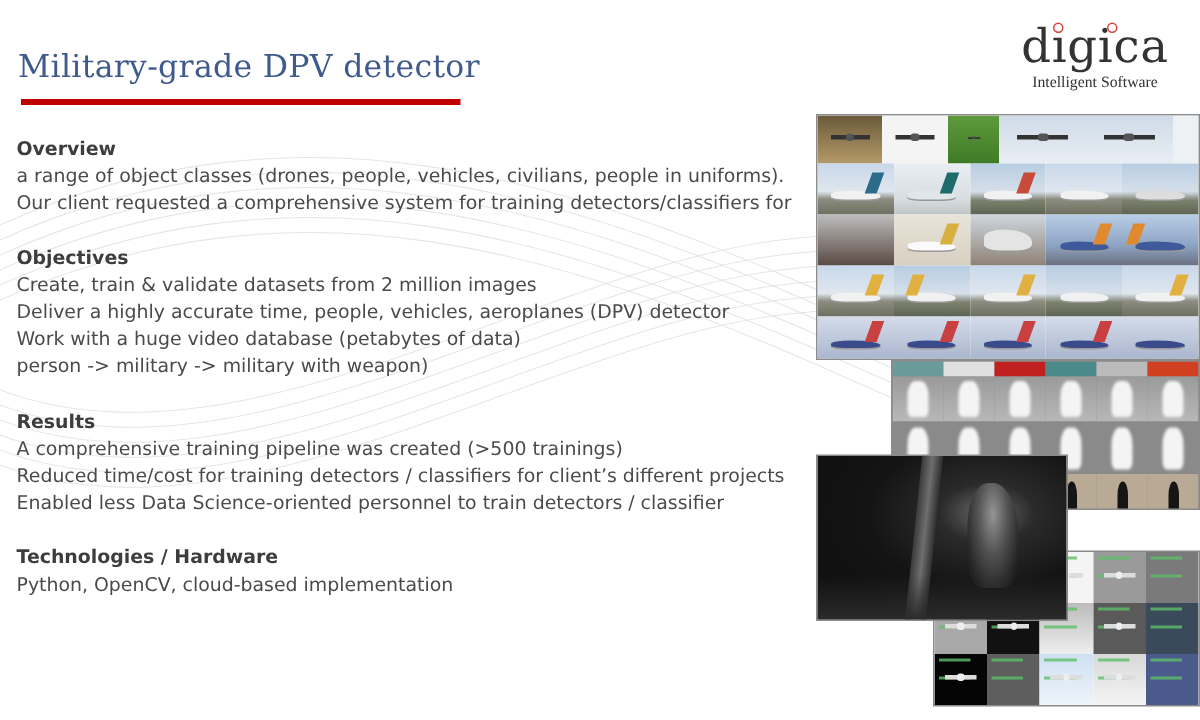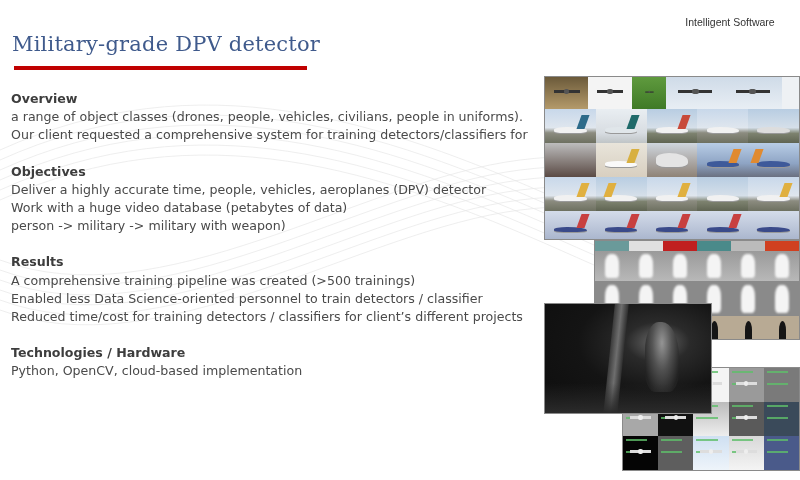--- a/index.html
+++ b/index.html
@@ -3,21 +3,21 @@
 <meta charset="utf-8">
 <style>
   html, body { margin:0; padding:0; }
   body { width:800px; height:480px; position:relative; overflow:hidden; background:#ffffff; font-family:"DejaVu Sans", sans-serif; }
   .bg-waves { position:absolute; left:0; top:0; width:800px; height:480px; z-index:0; pointer-events:none; }
   .title { position:absolute; left:12px; top:32px; font-family:"DejaVu Serif", serif; font-size:21px; color:#3f5a8c; letter-spacing:0.2px; z-index:2; margin:0; font-weight:normal; }
   .title-bar { position:absolute; left:14px; top:66px; width:293px; height:4px; background:#c00000; z-index:2; }
   .logo { position:absolute; left:672px; top:14px; z-index:2; text-align:center; width:116px; }
   .logo-word { font-family:"DejaVu Serif", serif; font-size:31px; color:#333333; line-height:34px; letter-spacing:0.5px; position:relative; display:inline-block; }
   .logo-dot { position:absolute; width:5px; height:5px; border:1.5px solid #d9453b; border-radius:50%; background:#fff; top:1px; }
-  .logo-tag { font-family:Liberation Sans, sans-serif; font-size:10.5px; color:#333; margin-top:2px; white-space:nowrap; }
+  .logo-tag { font-family:Liberation Serif, serif; font-size:10.5px; color:#333; margin-top:2px; white-space:nowrap; }
   .content { position:absolute; left:11px; top:90px; width:530px; z-index:2; color:#4a4a4a; font-size:12.6px; line-height:18.2px; }
   .section { margin-bottom:18px; }
   .section-h { font-weight:bold; color:#3d3d3d; font-size:12.6px; }
   .line { white-space:nowrap; }
   .panel { position:absolute; z-index:3; overflow:hidden; border:1px solid #8a8a8a; box-sizing:border-box; }
   .grid { display:grid; width:100%; height:100%; }
   .cell { position:relative; overflow:hidden; }
   
   .p-air { left:544px; top:76px; width:256px; height:164px; }
   .p-air .grid { grid-template-rows:32px 34px 34px 34px 30px; grid-template-columns:1fr; }
@@ -66,40 +66,46 @@
     <path d="M0 290 C 160 350, 360 210, 520 190 S 760 240, 820 270"></path>
     <path d="M0 300 C 160 360, 360 220, 520 200 S 760 250, 820 280"></path>
     <path d="M0 310 C 160 370, 360 230, 520 210 S 760 260, 820 290"></path>
   </g>
 </svg>
 
 <h1 class="title">Military-grade DPV detector</h1>
 <div class="title-bar"></div>
 
 <div class="logo">
+  <div class="logo-word">
+    <span>digica</span>
+    <span class="logo-dot" style="left:21px;"></span>
+    <span class="logo-dot" style="left:57px;"></span>
+  </div>
   <div class="logo-tag">Intelligent Software</div>
 </div>
 
 <div class="content">
   <div class="section">
     <div class="section-h">Overview</div>
     <div class="line">a range of object classes (drones, people, vehicles, civilians, people in uniforms).</div>
     <div class="line">Our client requested a comprehensive system for training detectors/classifiers for</div>
   </div>
   <div class="section">
     <div class="section-h">Objectives</div>
+    <div class="line">Create, train &amp; validate datasets from 2 million images</div>
     <div class="line">Deliver a highly accurate time, people, vehicles, aeroplanes (DPV) detector</div>
     <div class="line">Work with a huge video database (petabytes of data)</div>
     <div class="line">person -&gt; military -&gt; military with weapon)</div>
   </div>
   <div class="section">
     <div class="section-h">Results</div>
     <div class="line">A comprehensive training pipeline was created (&gt;500 trainings)</div>
+    <div class="line">Reduced time/cost for training detectors / classifiers for client’s different projects</div>
     <div class="line">Enabled less Data Science-oriented personnel to train detectors / classifier</div>
-    <div class="line">Reduced time/cost for training detectors / classifiers for client’s different projects</div>
   </div>
   <div class="section">
     <div class="section-h">Technologies / Hardware</div>
     <div class="line">Python, OpenCV, cloud-based implementation</div>
   </div>
 </div>
 
 <div class="panel p-air">
   <div class="grid">
     <div class="row">

